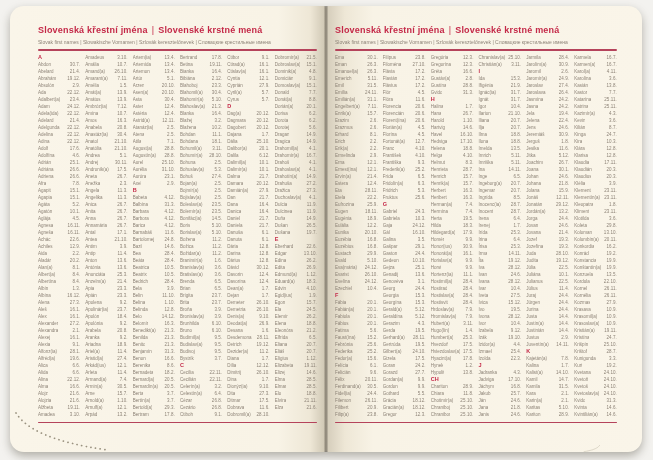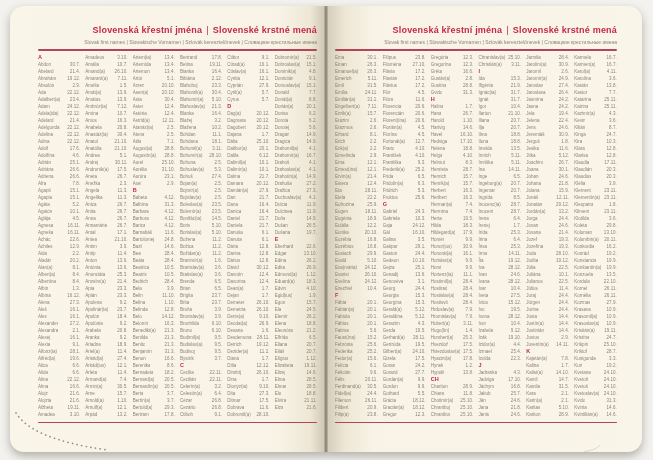--- a/index.html
+++ b/index.html
@@ -27,21 +27,21 @@
     border-radius:2px 14px 14px 2px;
     background:linear-gradient(270deg,#faf5e9 0%,#f8f3e6 85%,#eee7d6 94%,#d3cbb9 100%);
   }
   .gutter-line{
     position:absolute;left:314px;top:0;width:4px;height:446px;z-index:3;
     background:linear-gradient(90deg,rgba(60,55,48,.10),rgba(70,64,55,.55) 50%,rgba(60,55,48,.12));
   }
   .content{position:absolute;top:0;bottom:0}
   .page.left  .content{left:28px;right:9px}
   .page.right .content{left:9px;right:25px}
-  .head{text-align:right;padding-top:19px}
+  .head{text-align:left;padding-top:19px}
   .title{font-size:9px;font-weight:bold;color:var(--accent);letter-spacing:.2px;white-space:nowrap}
   .title .sep{padding:0 4px;font-weight:normal}
   .subtitle{font-size:5px;color:#8e8478;margin-top:3.5px;white-space:nowrap}
   .rule{height:1.5px;background:#b5435b;border-radius:1px}
   .rule.top{margin-top:4.5px}
   .rule.bot{margin-top:2px}
   .cols{
     height:366px;margin-top:3px;
     column-count:6;column-gap:5px;column-fill:auto;
     overflow:hidden;

